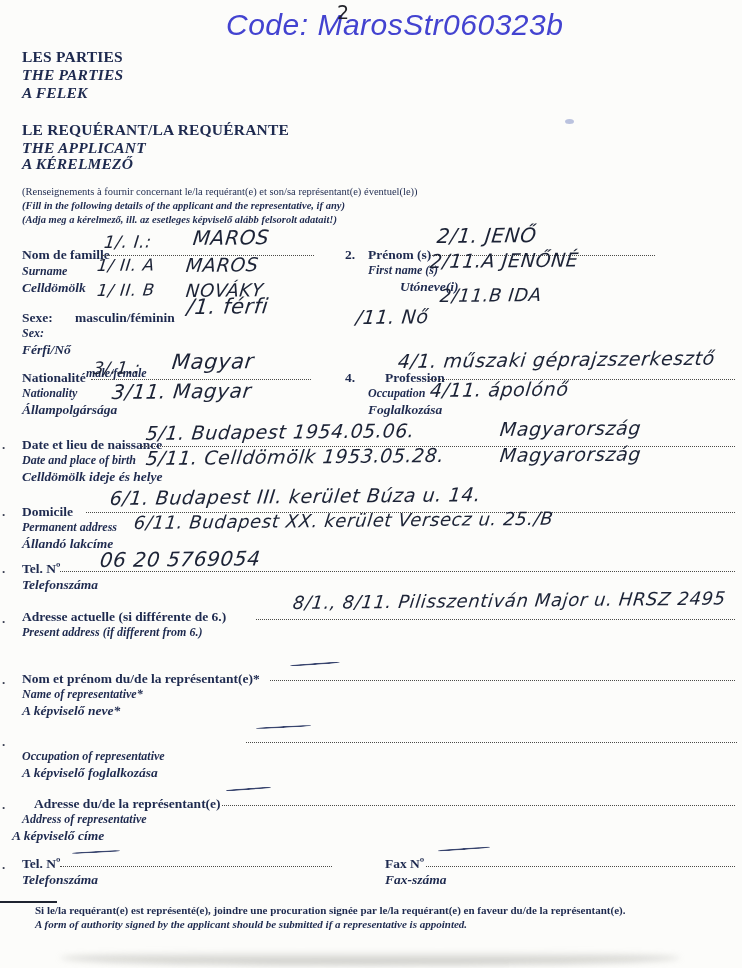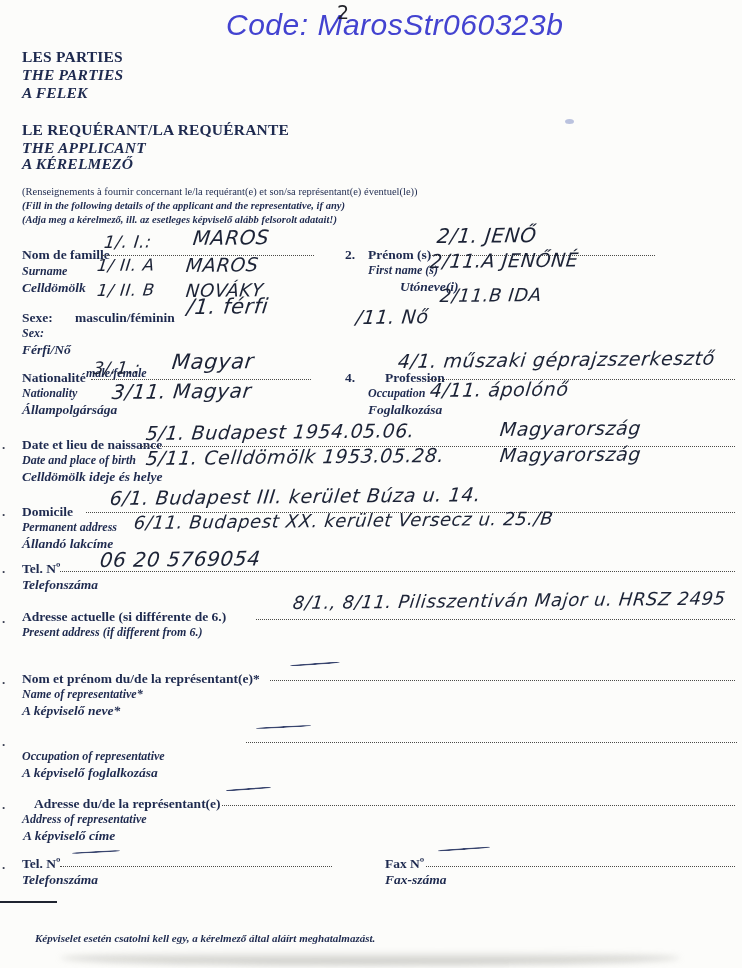--- a/index.html
+++ b/index.html
@@ -146,32 +146,33 @@
 
   <div class="abs mdot" style="left:2px;top:734px;">.</div>
   <div class="abs en" style="left:22px;top:749px;">Occupation of representative</div>
   <div class="abs hu" style="left:22px;top:765px;">A képviselő foglalkozása</div>
   <div class="dots" style="left:246px;top:742px;width:491px;"></div>
   <div class="dash" style="left:256px;top:726px;width:55px;transform:rotate(-3deg);"></div>
 
   <div class="abs mdot" style="left:2px;top:797px;">.</div>
   <div class="abs fr" style="left:22px;top:796px;margin-left:12px;">Adresse du/de la représentant(e)</div>
   <div class="abs en" style="left:22px;top:812px;">Address of representative</div>
-  <div class="abs hu" style="left:23px;top:828px;">A képviselő címe</div>
+  <div class="abs hu" style="left:12px;top:828px;">A képviselő címe</div>
   <div class="dots" style="left:222px;top:805px;width:513px;"></div>
   <div class="dash" style="left:226px;top:788px;width:45px;transform:rotate(-4deg);"></div>
 
   <div class="abs mdot" style="left:2px;top:857px;">.</div>
   <div class="abs fr" style="left:22px;top:856px;">Tel. Nº</div>
   <div class="abs hu" style="left:22px;top:872px;">Telefonszáma</div>
   <div class="dots" style="left:60px;top:866px;width:272px;"></div>
   <div class="dash" style="left:72px;top:851px;width:48px;transform:rotate(-3deg);"></div>
 
   <div class="abs fr" style="left:385px;top:856px;">Fax Nº</div>
   <div class="abs hu" style="left:385px;top:872px;">Fax-száma</div>
   <div class="dots" style="left:426px;top:866px;width:309px;"></div>
   <div class="dash" style="left:438px;top:848px;width:52px;transform:rotate(-4deg);"></div>
 
   <div class="footsep"></div>
-  <div class="abs fn2" style="left:35px;top:932px;">Képviselet esetén csatolni kell egy, a kérelmező által aláírt meghatalmazást.</div>
+  <div class="abs fn1" style="left:35px;top:904px;">Si le/la requérant(e) est représenté(e), joindre une procuration signée par le/la requérant(e) en faveur du/de la représentant(e).</div>
+  <div class="abs fn2" style="left:35px;top:918px;">A form of authority signed by the applicant should be submitted if a representative is appointed.</div>
 
   <div class="bottom-blur"></div>
 </div>
 
 </body></html>

